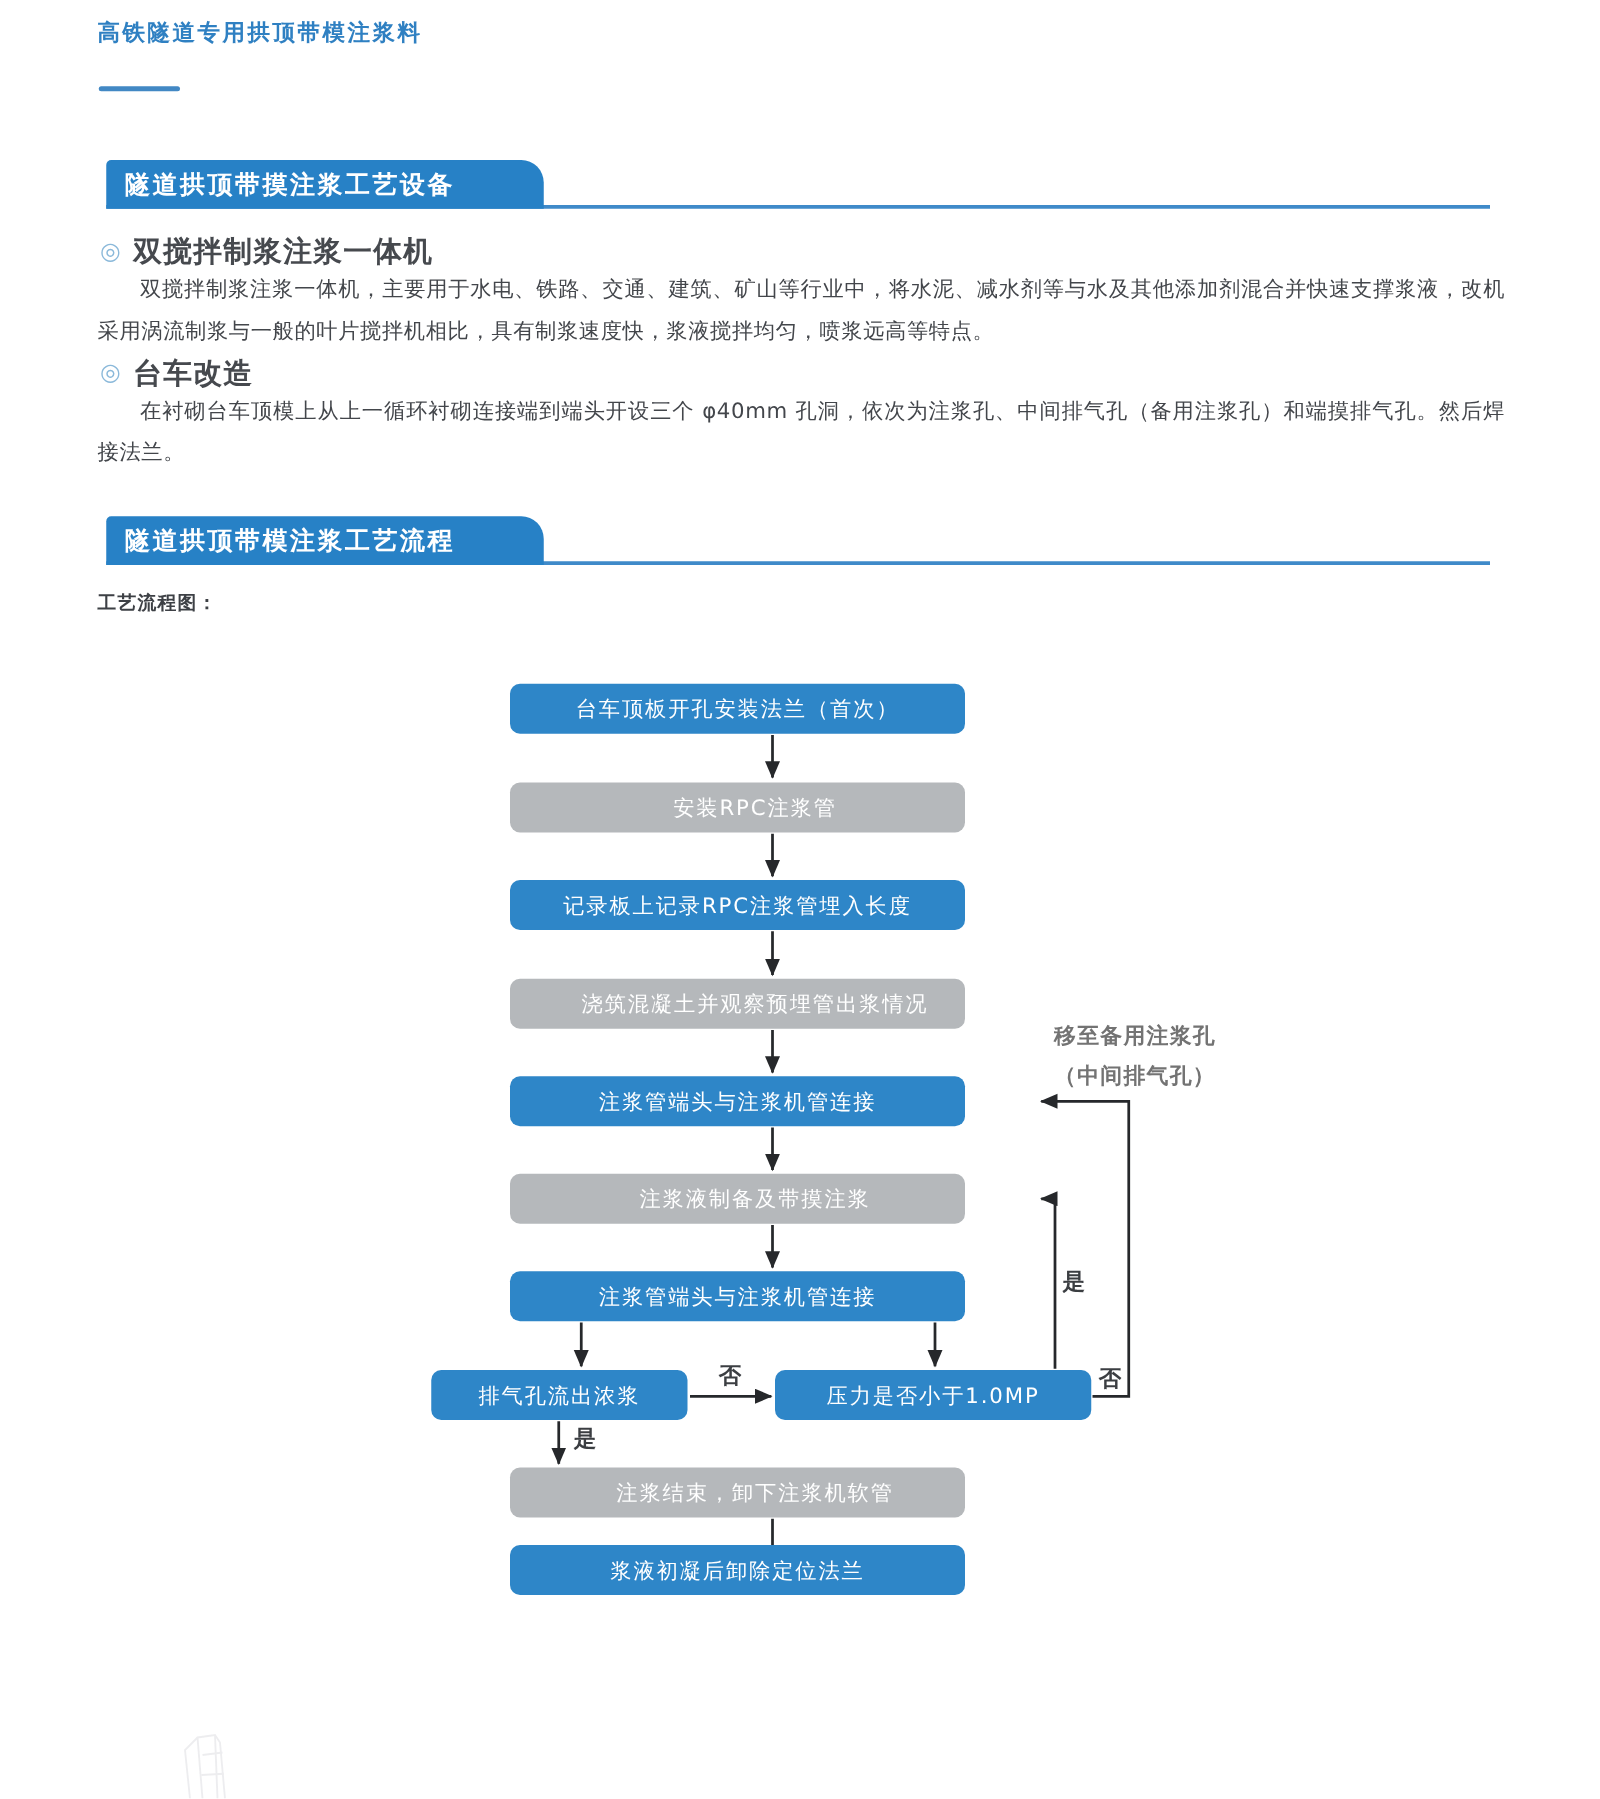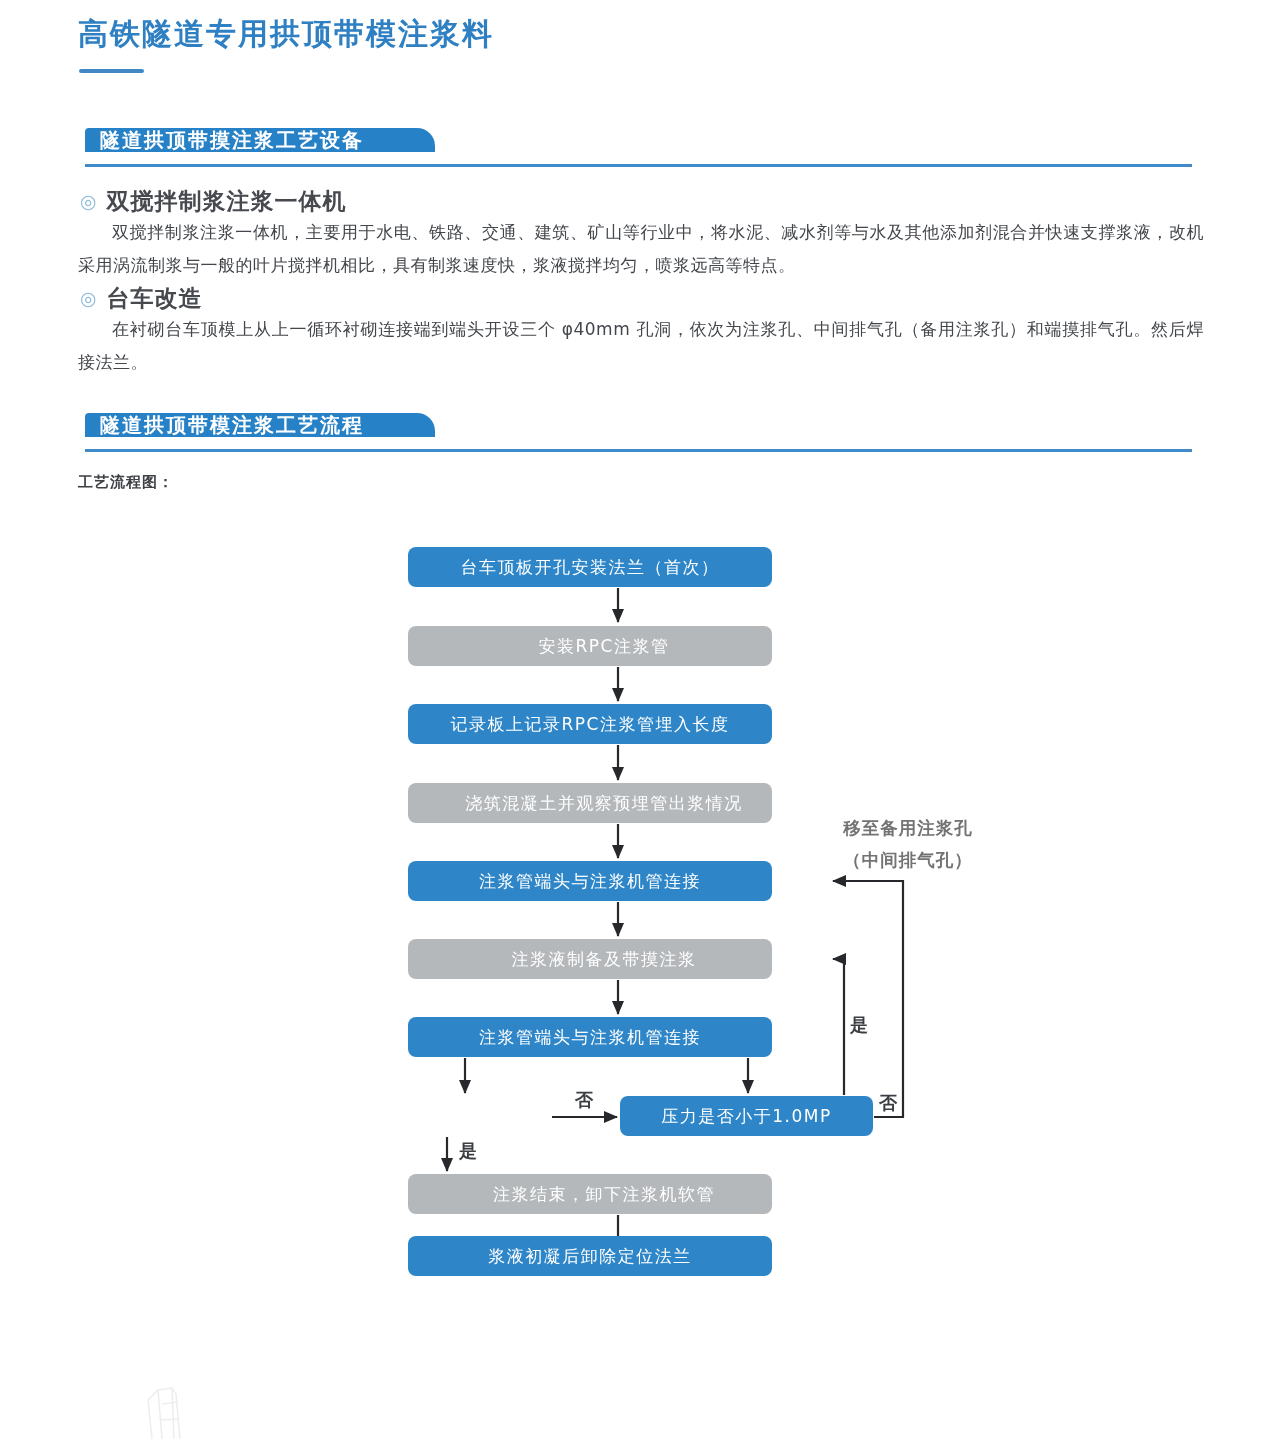--- a/index.html
+++ b/index.html
@@ -2,28 +2,28 @@
 <html><head>
 <meta charset="utf-8">
 <style>
   html,body{margin:0;padding:0;background:#ffffff;}
   .page{
     position:relative;width:1280px;height:1439px;background:#ffffff;overflow:hidden;
     font-family:"DejaVu Sans","Liberation Sans",sans-serif;color:#43464b;
   }
   
   .doc-title{
-    position:absolute;left:78px;top:14px;font-size:30px;font-weight:bold;
+    position:absolute;left:78px;top:14px;font-size:18px;font-weight:bold;
     color:#2F80C2;letter-spacing:2px;
   }
   .title-dash{position:absolute;left:79px;top:69px;width:65px;height:4px;background:#4288c4;border-radius:2px;}
   
   .section-head{position:absolute;left:85px;width:1107px;height:39px;}
   .section-head .band{
-    position:absolute;left:0;top:0;width:350px;height:24px;background:#2781C6;
+    position:absolute;left:0;top:0;width:350px;height:39px;background:#2781C6;
     border-radius:4px 18px 0 0;z-index:1;
     display:flex;align-items:center;padding-left:15px;box-sizing:border-box;
   }
   .section-head .band span{color:#ffffff;font-size:20px;font-weight:bold;letter-spacing:2px;}
   .section-head .rule{position:absolute;left:0;bottom:0;width:100%;height:3px;background:#3f8ac9;z-index:0;}
   .sh1{top:128px;}
   .sh2{top:413px;}
   
   .bullet{position:absolute;left:80px;display:flex;align-items:center;}
   .bullet .ring{color:#8bb9da;font-size:19px;line-height:19px;margin-right:10px;}
@@ -114,20 +114,21 @@
       </g>
     </svg>
 
     <div class="fc-box blue fc-main" style="top:7px">台车顶板开孔安装法兰（首次）</div>
     <div class="fc-box gray fc-main" style="top:86px">安装RPC注浆管</div>
     <div class="fc-box blue fc-main" style="top:164px">记录板上记录RPC注浆管埋入长度</div>
     <div class="fc-box gray fc-main" style="top:243px">浇筑混凝土并观察预埋管出浆情况</div>
     <div class="fc-box blue fc-main" style="top:321px">注浆管端头与注浆机管连接</div>
     <div class="fc-box gray fc-main" style="top:399px">注浆液制备及带摸注浆</div>
     <div class="fc-box blue fc-main" style="top:477px">注浆管端头与注浆机管连接</div>
+    <div class="fc-box blue" style="top:556px;left:345px;width:205px">排气孔流出浓浆</div>
     <div class="fc-box blue" style="top:556px;left:620px;width:253px">压力是否小于1.0MP</div>
     <div class="fc-box gray fc-main" style="top:634px">注浆结束，卸下注浆机软管</div>
     <div class="fc-box blue fc-main" style="top:696px">浆液初凝后卸除定位法兰</div>
 
     <div class="fc-label" style="left:575px;top:548px">否</div>
     <div class="fc-label" style="left:459px;top:599px">是</div>
     <div class="fc-label" style="left:850px;top:473px">是</div>
     <div class="fc-label" style="left:879px;top:551px">否</div>
 
     <div class="fc-annot" style="left:798px;top:276px">移至备用注浆孔</div>

